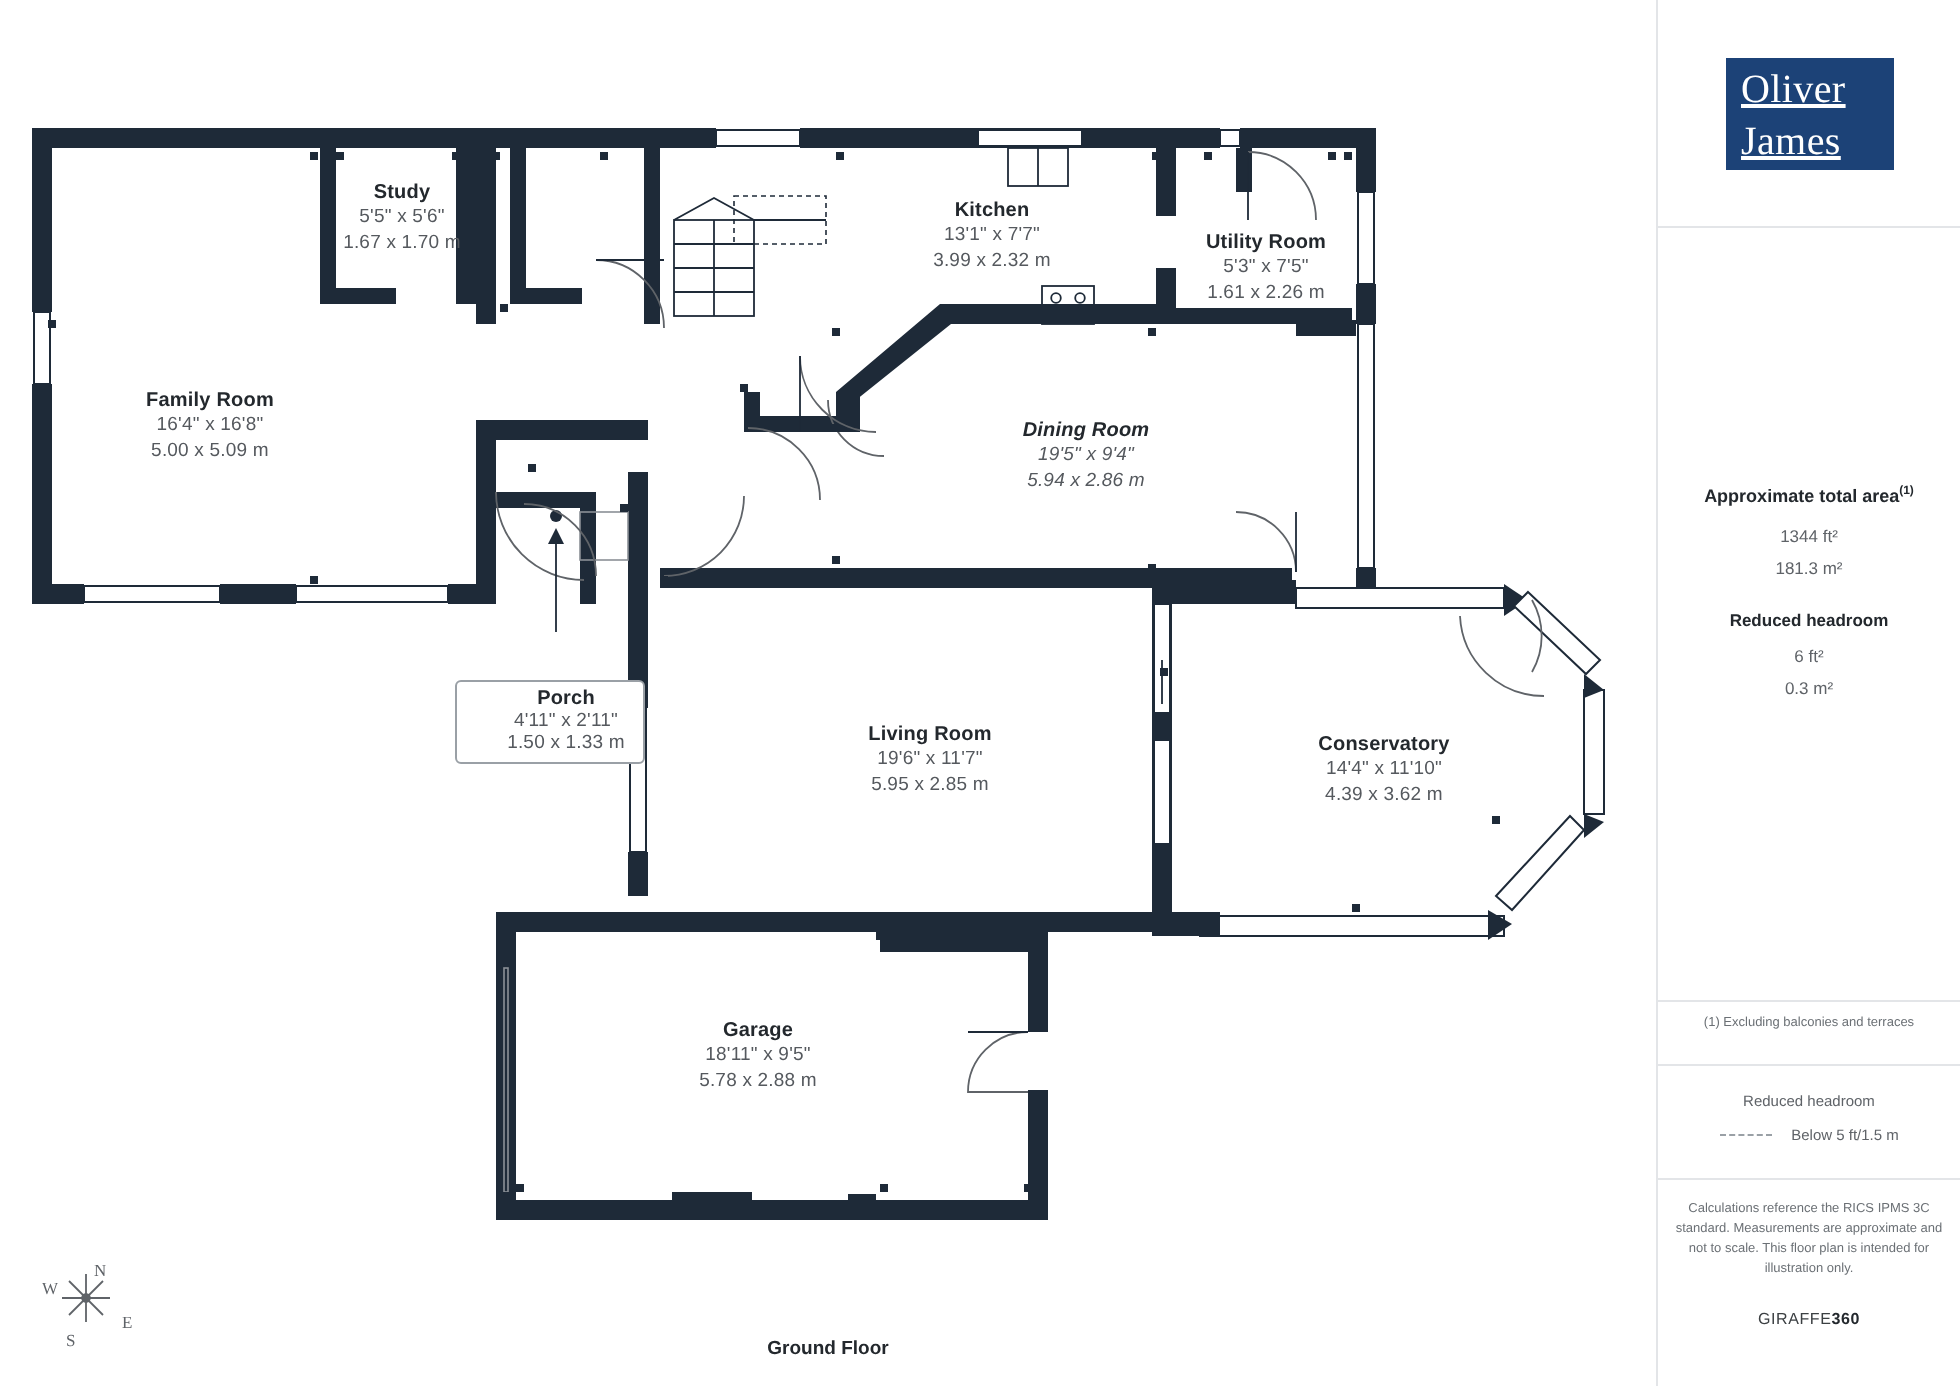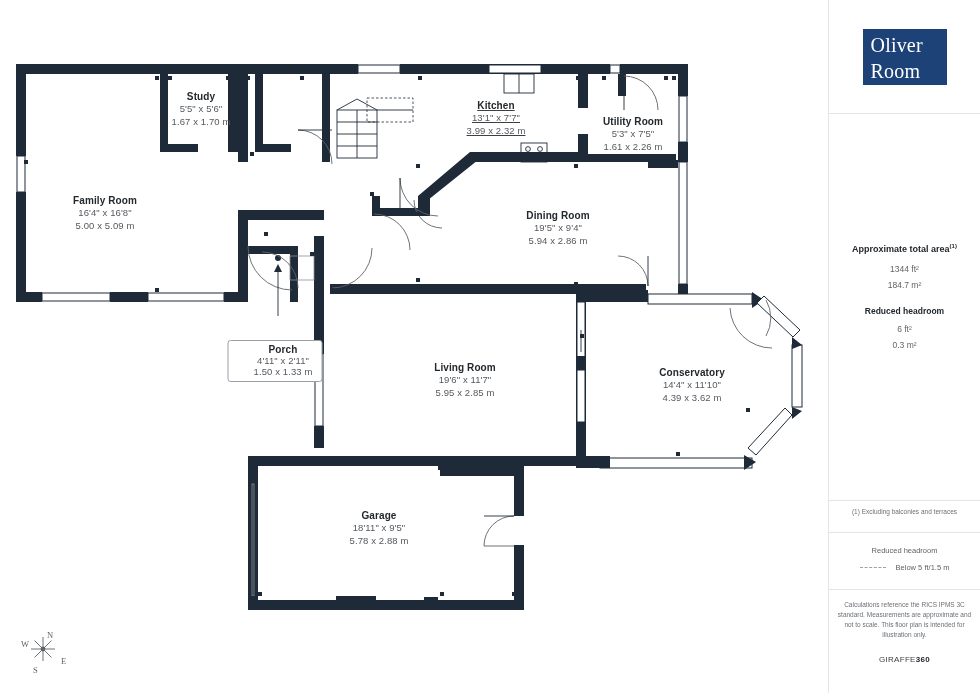--- a/index.html
+++ b/index.html
@@ -100,20 +100,21 @@
   }
   #logo {
     width: 84px; height: 56px;
     background: #1c4277;
     color: #ffffff;
     font-family: "Liberation Serif", serif;
     font-size: 20px;
     line-height: 26px;
     padding: 3px 0 0 8px;
     letter-spacing: .2px;
+    text-decoration: underline;
   }
   #area-block {
     position: absolute;
     top: 243px; left: 0; right: 0;
     text-align: center;
   }
   .area-title {
     font-size: 9px;
     font-weight: bold;
     color: #23282d;
@@ -424,33 +425,33 @@
       <div class="room-dim">5'5" x 5'6"</div>
       <div class="room-dim">1.67 x 1.70 m</div>
     </div>
 
     <div class="room-label" style="left:105px; top:194px;">
       <div class="room-name">Family Room</div>
       <div class="room-dim">16'4" x 16'8"</div>
       <div class="room-dim">5.00 x 5.09 m</div>
     </div>
 
-    <div class="room-label" style="left:496px; top:99px;text-decoration:underline;">
+    <div class="room-label" style="left:496px; top:99px;">
       <div class="room-name">Kitchen</div>
       <div class="room-dim">13'1" x 7'7"</div>
       <div class="room-dim">3.99 x 2.32 m</div>
     </div>
 
     <div class="room-label" style="left:633px; top:115px;">
       <div class="room-name">Utility Room</div>
       <div class="room-dim">5'3" x 7'5"</div>
       <div class="room-dim">1.61 x 2.26 m</div>
     </div>
 
-    <div class="room-label" style="left:558px; top:209px;">
+    <div class="room-label" style="left:543px; top:209px;font-style:italic;">
       <div class="room-name">Dining Room</div>
       <div class="room-dim">19'5" x 9'4"</div>
       <div class="room-dim">5.94 x 2.86 m</div>
     </div>
 
     <div class="porch-box" style="left:275px; top:340px; width:95px;">
       <div class="room-name">Porch</div>
       <div class="room-dim">4'11" x 2'11"</div>
       <div class="room-dim">1.50 x 1.33 m</div>
     </div>
@@ -473,38 +474,39 @@
       <div class="room-dim">5.78 x 2.88 m</div>
     </div>
 
     <div id="compass">
       <span class="compass-letter" style="left:33px; top:13px;">N</span>
       <span class="compass-letter" style="left:47px; top:39px;">E</span>
       <span class="compass-letter" style="left:19px; top:48px;">S</span>
       <span class="compass-letter" style="left:7px;  top:22px;">W</span>
     </div>
 
+    <div id="floor-caption">Ground Floor</div>
   </div>
 
   <div id="sidebar">
 
     <div id="logo-block">
       <div id="logo">
         <div>Oliver</div>
-        <div>Room</div>
+        <div>James</div>
       </div>
     </div>
     <div class="side-sep"></div>
 
     <div id="area-block">
       <div class="area-title">
         <span>Approximate total area</span><sup>(1)</sup>
       </div>
       <div class="area-val">1344 ft²</div>
-      <div class="area-val">184.7 m²</div>
+      <div class="area-val">181.3 m²</div>
       <div class="area-sub-title">Reduced headroom</div>
       <div class="area-val">6 ft²</div>
       <div class="area-val">0.3 m²</div>
     </div>
 
     <div id="foot-note-1"></div>
     <div id="excl-text">(1) Excluding balconies and terraces</div>
     <div id="foot-note-2"></div>
 
     <div id="legend-block">

